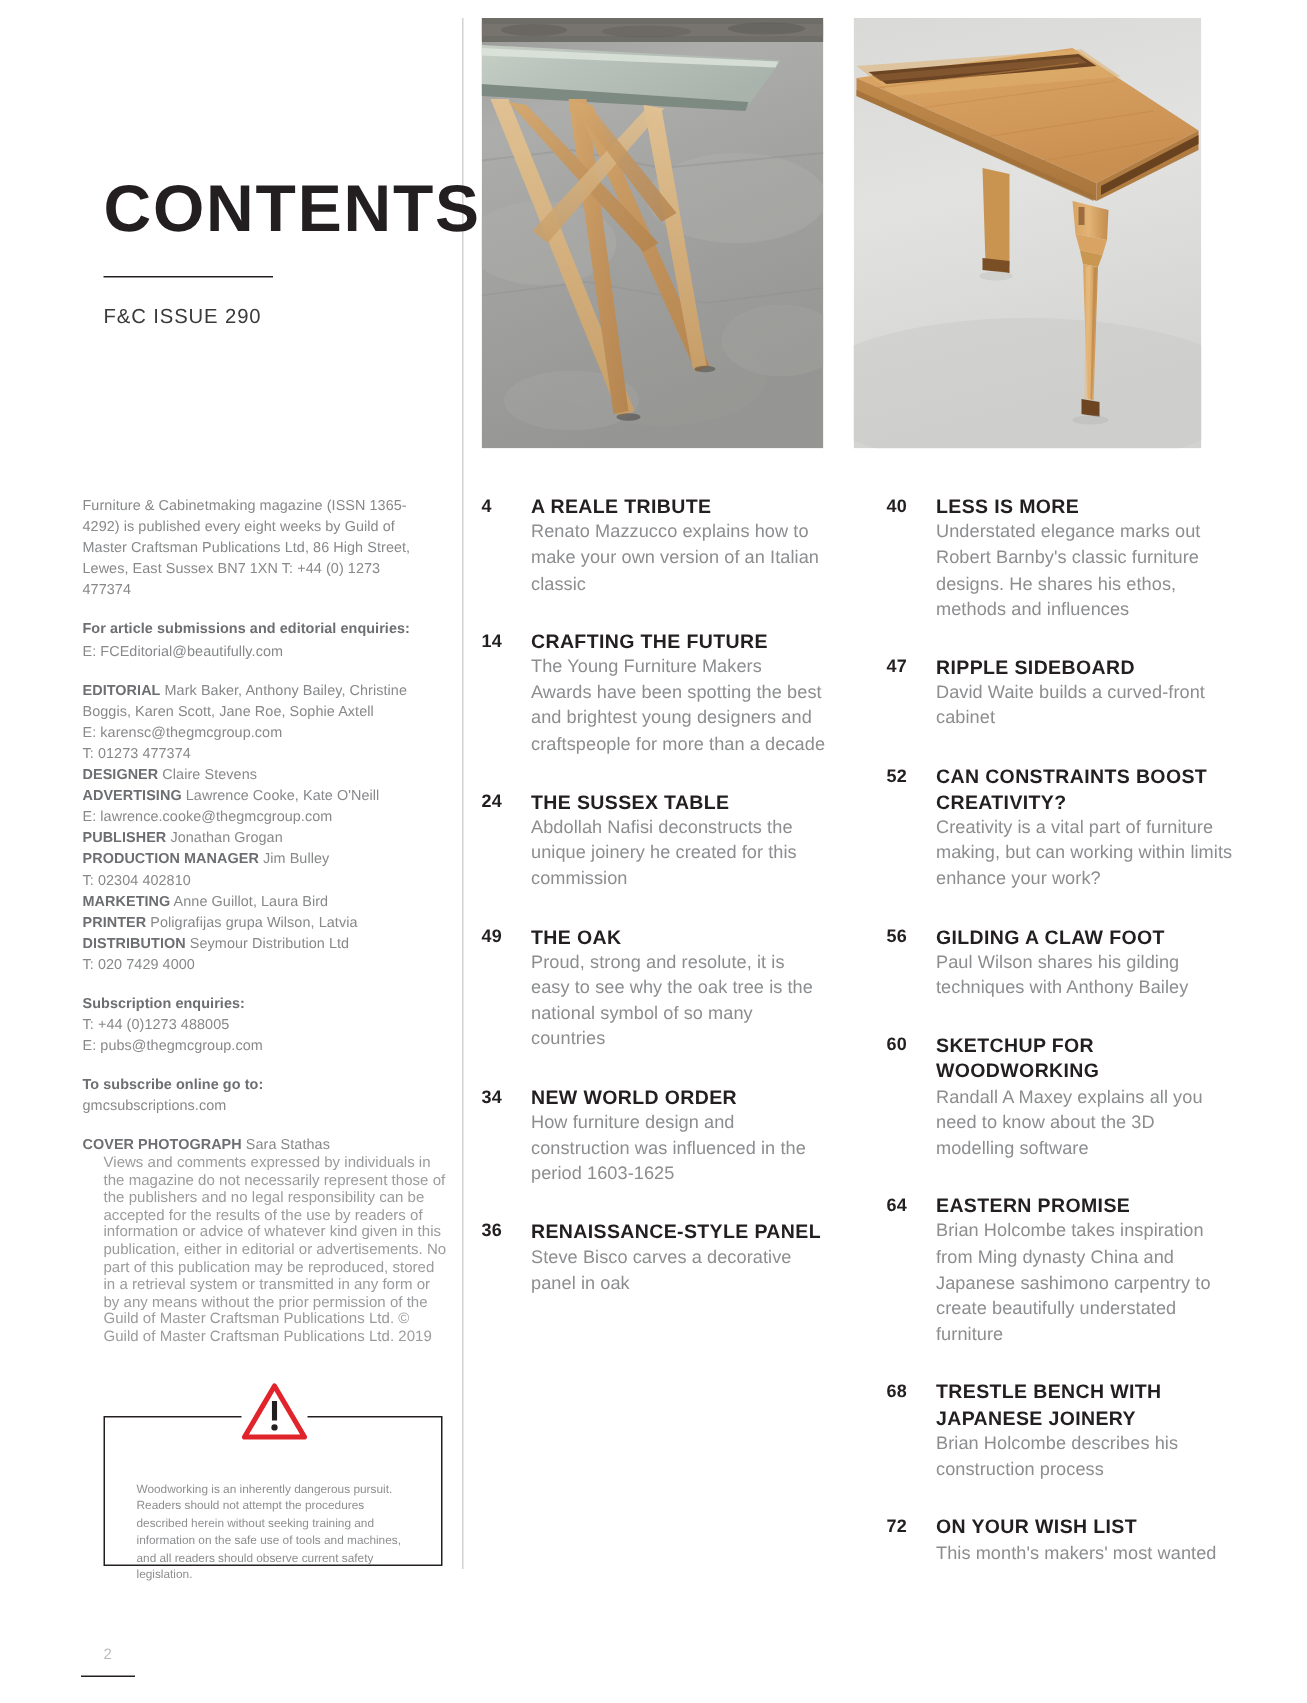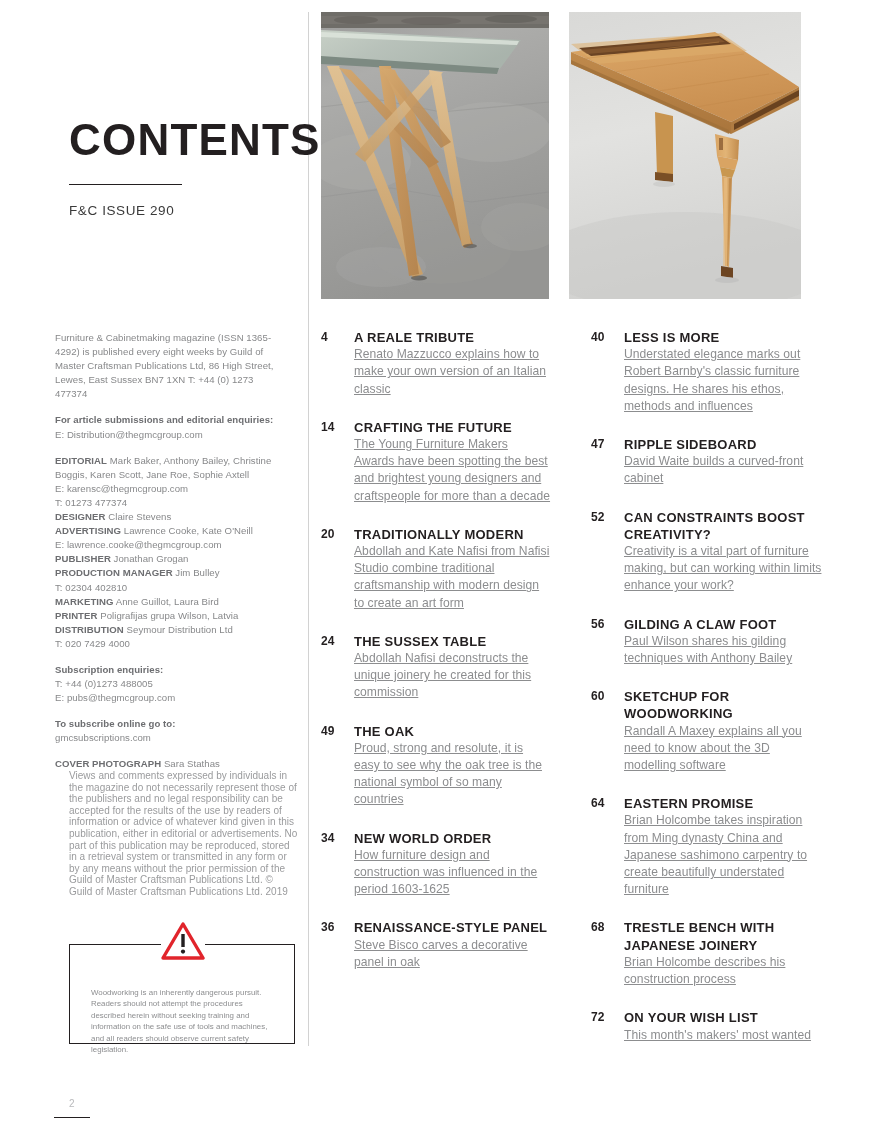--- a/index.html
+++ b/index.html
@@ -173,39 +173,38 @@
     line-height: 17.2px;
     letter-spacing: 0.25px;
     text-transform: uppercase;
   }
   .entry-desc {
     font-size: 12.1px;
     color: #8c8d8f;
     line-height: 17.2px;
     letter-spacing: 0.05px;
     font-weight: 400;
-    text-decoration: underline;
   }
 </style>
 </head>
 <body>
 
 <div class="col-divider"></div>
 
 <div class="masthead">
   <div class="contents-title">CONTENTS</div>
   <div class="title-rule"></div>
   <div class="issue-line">F&amp;C ISSUE 290</div>
 </div>
 
 <div class="credits">
   <p>Furniture &amp; Cabinetmaking magazine (ISSN 1365-4292) is published every eight weeks by Guild of Master Craftsman Publications Ltd, 86 High Street, Lewes, East Sussex BN7 1XN T: +44 (0) 1273 477374</p>
   <p>
     <span class="blk">For article submissions and editorial enquiries:</span><br>
-    <span>E: Distribution@thegmcgroup.com</span>
+    <span>E: FCEditorial@beautifully.com</span>
   </p>
   <p>
     <span class="blk">EDITORIAL</span>
     <span>Mark Baker, Anthony Bailey, Christine Boggis, Karen Scott, Jane Roe, Sophie Axtell</span><br>
     <span>E: karensc@thegmcgroup.com</span><br>
     <span>T: 01273 477374</span><br>
     <span class="blk">DESIGNER</span>
     <span>Claire Stevens</span><br>
     <span class="blk">ADVERTISING</span>
     <span>Lawrence Cooke, Kate O'Neill</span><br>
@@ -378,27 +377,20 @@
       </div>
     </div>
     <div class="entry">
       <div class="entry-num">14</div>
       <div class="entry-body">
         <div class="entry-title">CRAFTING THE FUTURE</div>
         <div class="entry-desc">The Young Furniture Makers Awards have been spotting the best and brightest young designers and craftspeople for more than a decade</div>
       </div>
     </div>
     <div class="entry">
-      <div class="entry-num">20</div>
-      <div class="entry-body">
-        <div class="entry-title">TRADITIONALLY MODERN</div>
-        <div class="entry-desc">Abdollah and Kate Nafisi from Nafisi Studio combine traditional craftsmanship with modern design to create an art form</div>
-      </div>
-    </div>
-    <div class="entry">
       <div class="entry-num">24</div>
       <div class="entry-body">
         <div class="entry-title">THE SUSSEX TABLE</div>
         <div class="entry-desc">Abdollah Nafisi deconstructs the unique joinery he created for this commission</div>
       </div>
     </div>
     <div class="entry">
       <div class="entry-num">49</div>
       <div class="entry-body">
         <div class="entry-title">THE OAK</div>

